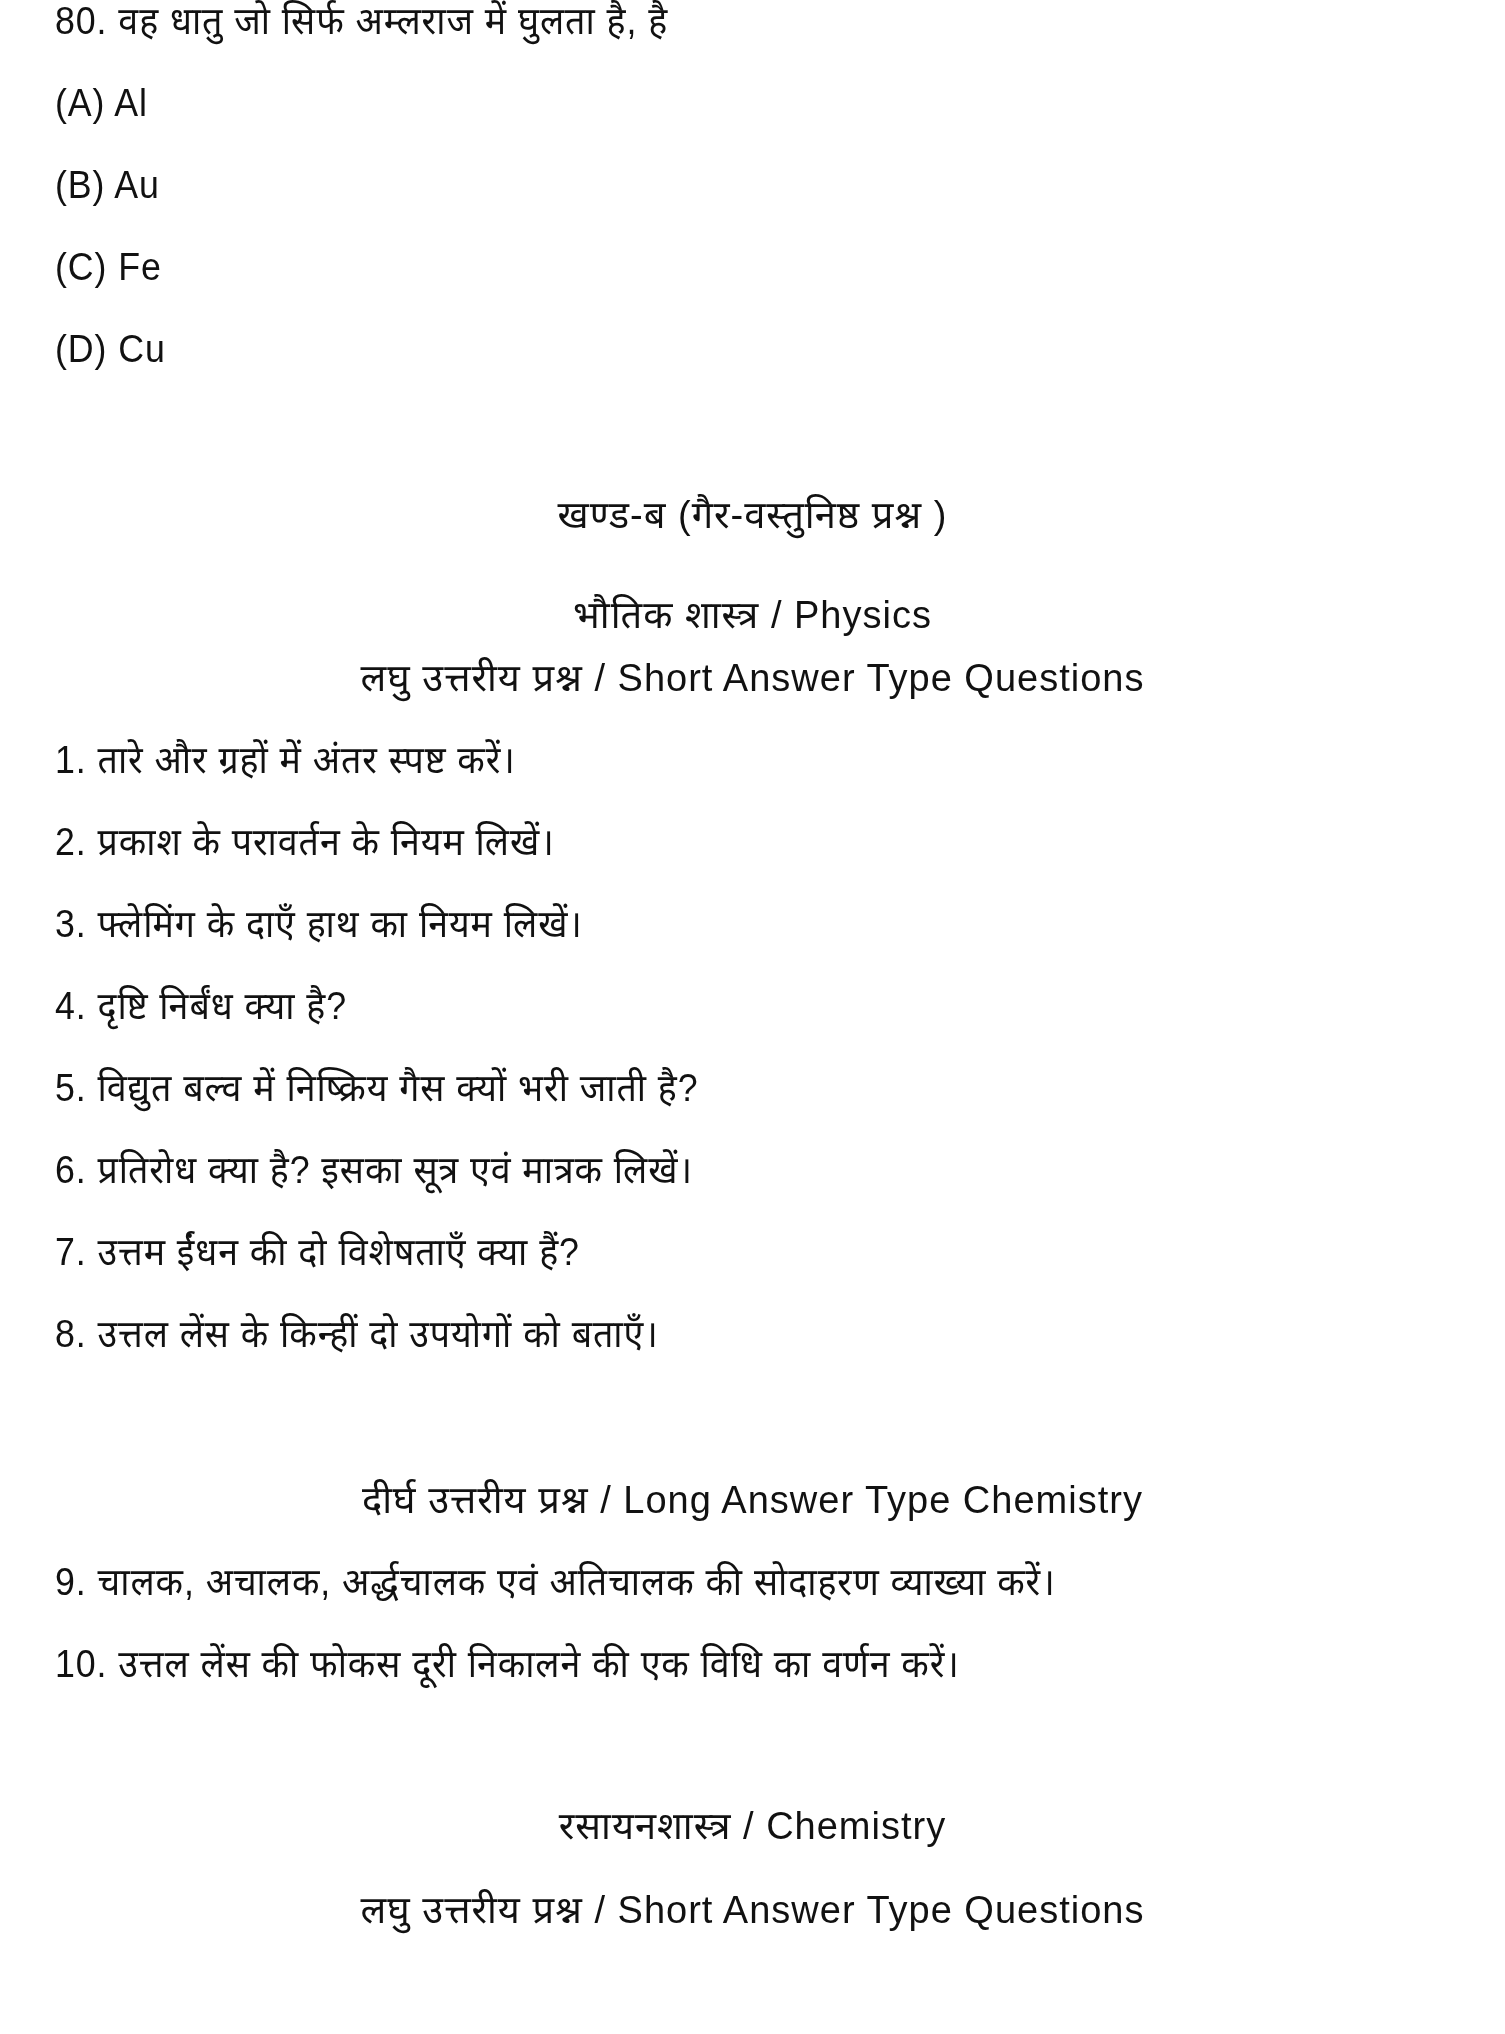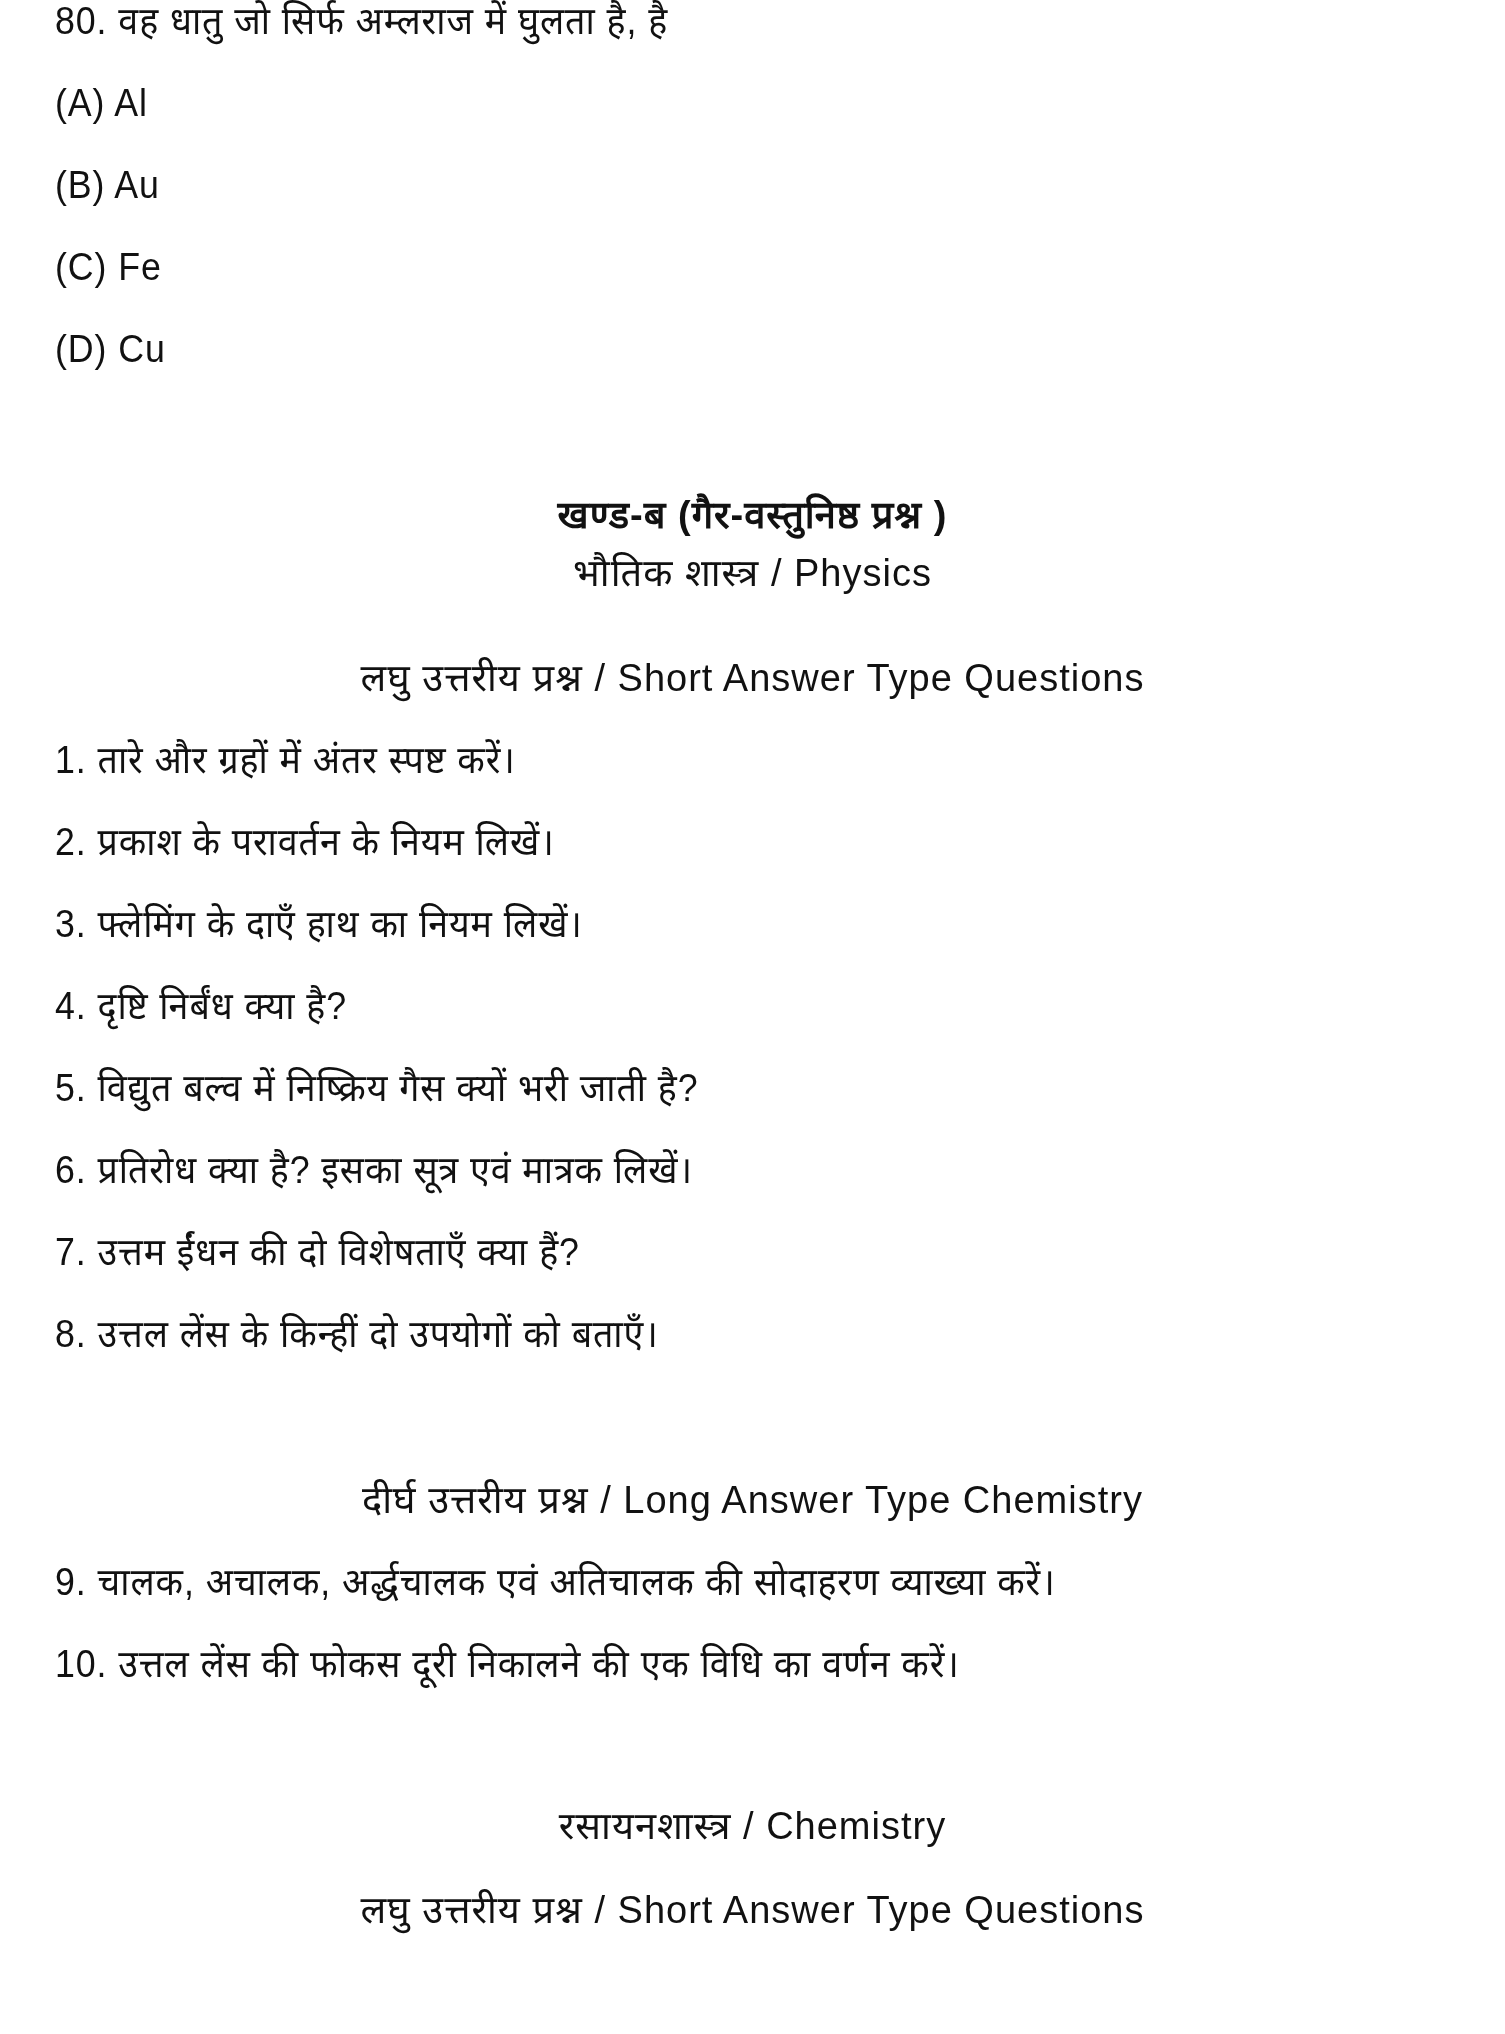--- a/index.html
+++ b/index.html
@@ -35,24 +35,24 @@
 </div>
 <div class="line" style="top:242px;">
   <span>(C)</span>
   <span>Fe</span>
 </div>
 <div class="line" style="top:324px;">
   <span>(D)</span>
   <span>Cu</span>
 </div>
 
-<div class="center" style="top:490px;font-weight:bold;">
+<div class="center" style="top:490px;">
   <span>खण्ड-ब (गैर-वस्तुनिष्ठ प्रश्न )</span>
 </div>
-<div class="center" style="top:548px;text-decoration:underline;">
+<div class="center" style="top:590px;text-decoration:underline;">
   <span>भौतिक शास्त्र / Physics</span>
 </div>
 <div class="center" style="top:653px;">
   <span>लघु उत्तरीय प्रश्न / Short Answer Type Questions</span>
 </div>
 
 <div class="line" style="top:735px;">
   <span>1.</span>
   <span>तारे और ग्रहों में अंतर स्पष्ट करें।</span>
 </div>

